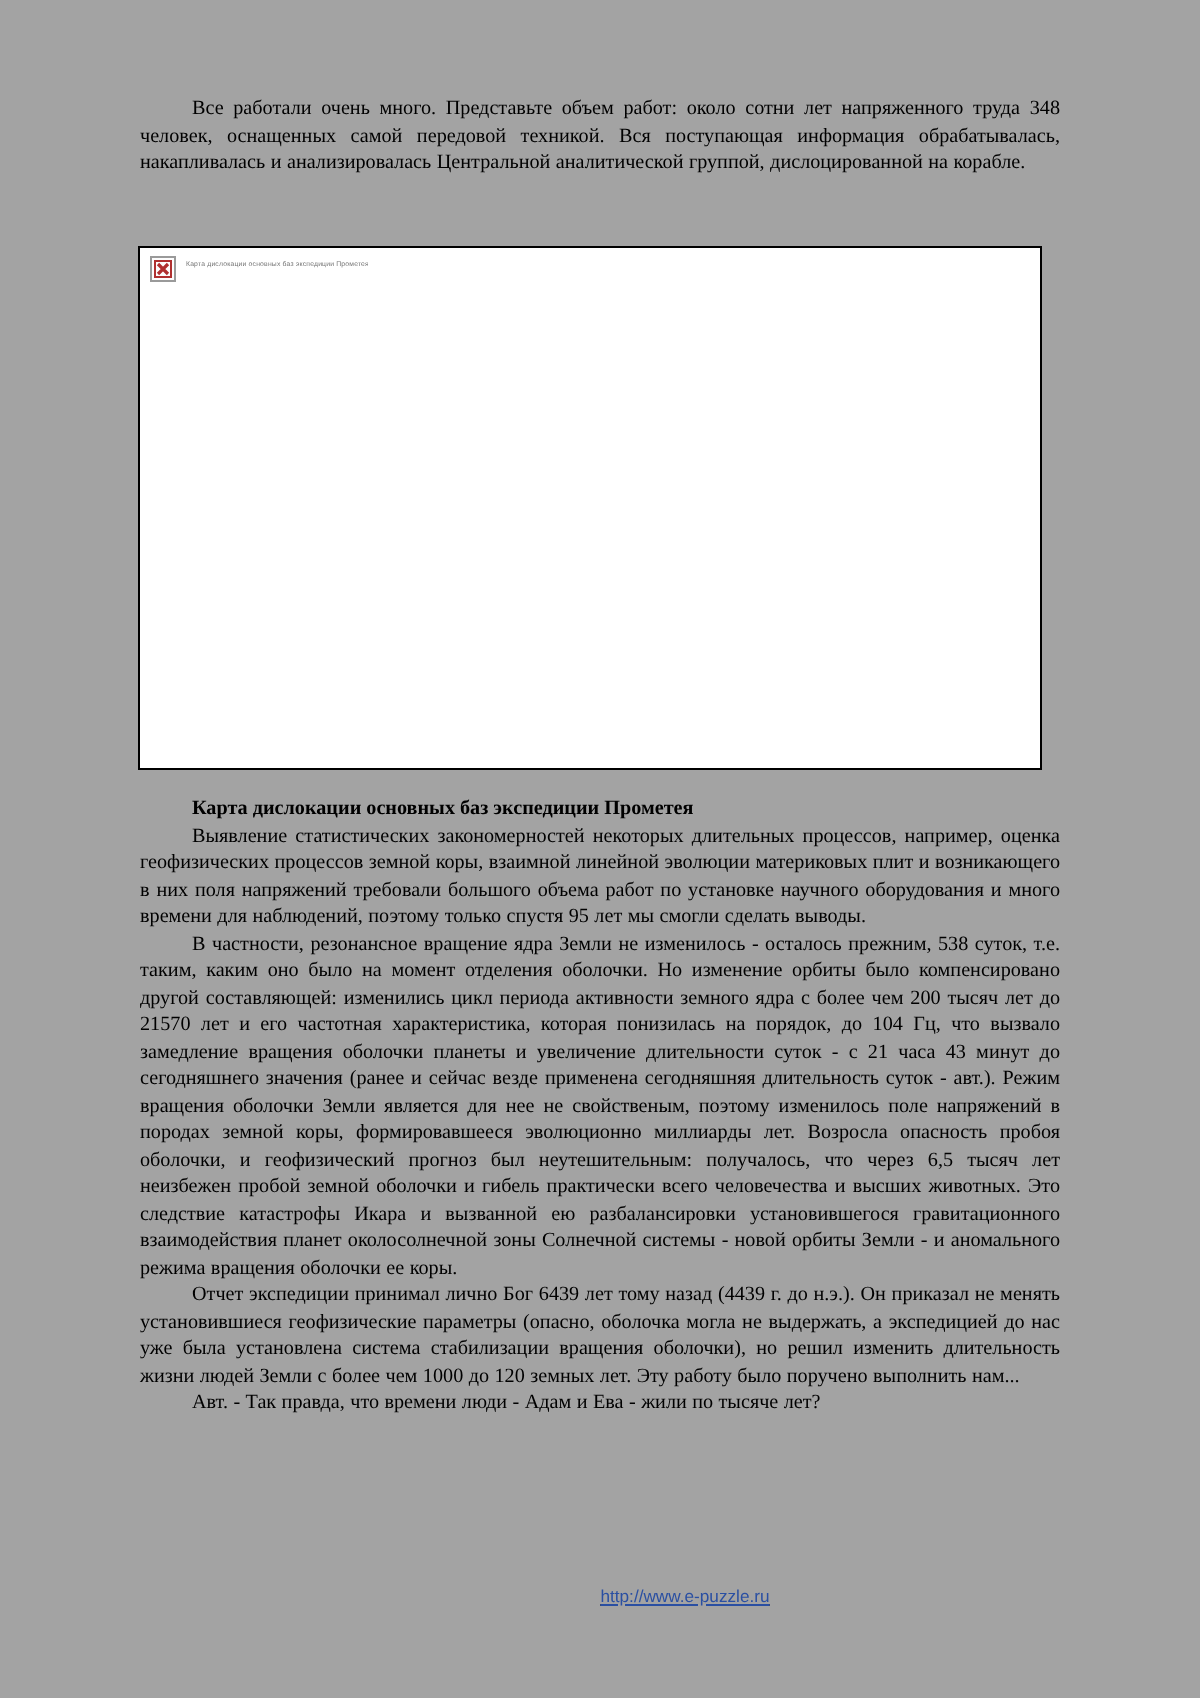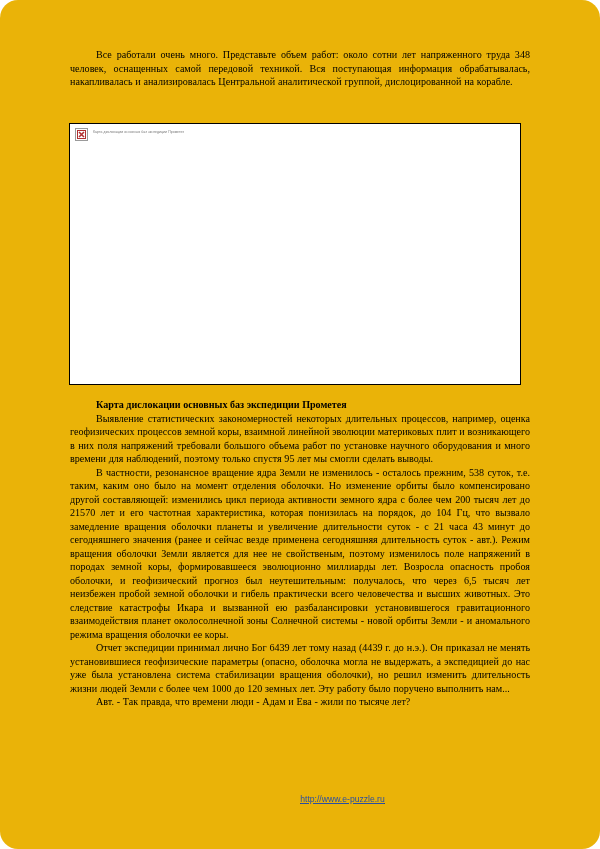--- a/index.html
+++ b/index.html
@@ -14,22 +14,21 @@
     color: #000000;
     position: relative;
     overflow: hidden;
   }
   .page {
     position: absolute;
     left: 0;
     top: 0;
     width: 600px;
     height: 849px;
-    background: #eab308;
-    border-radius: 18px;
+    background: #a3a3a3;
   }
   .content {
     position: absolute;
     left: 70px;
     top: 48px;
     width: 460px;
   }
   p.para {
     margin: 0;
     font-size: 10.1px;

